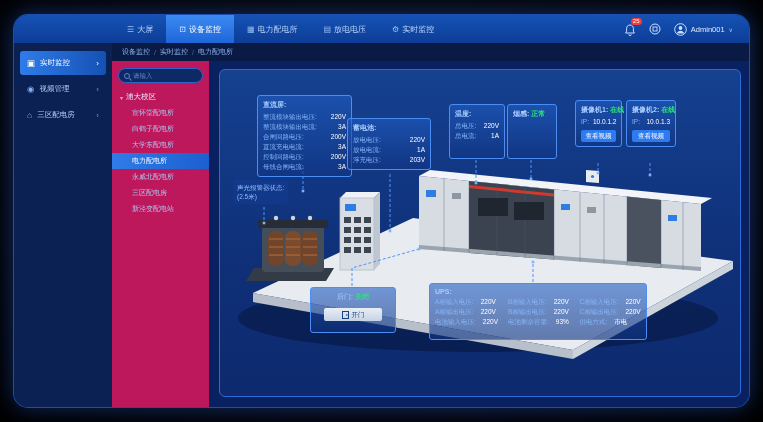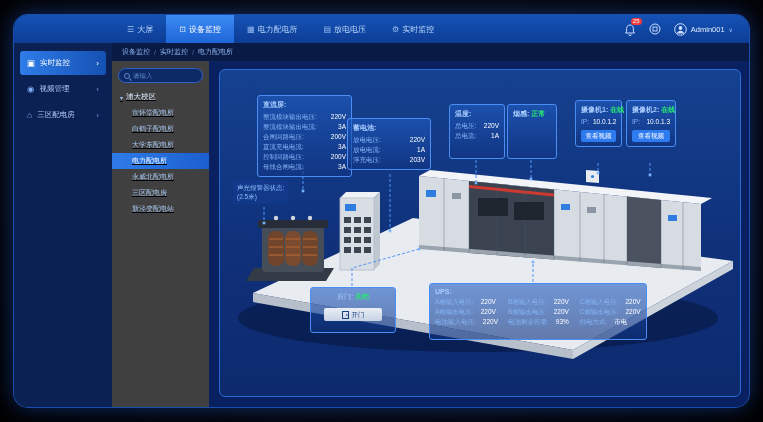--- a/index.html
+++ b/index.html
@@ -48,21 +48,21 @@
   .side-item.active { background:linear-gradient(90deg,#2f7ce8,#1551b4); color:#fff; }
   .side-item.active .glyph, .side-item.active .chev { color:#fff; }
   .right-col { flex:1; display:flex; flex-direction:column; min-width:0; }
   .breadcrumb {
     height:18px; background:#091a45; display:flex; align-items:center;
     padding-left:10px; gap:4px; font-size:7px; color:#8fb4ef; flex:none;
   }
   .breadcrumb .sep { color:#50729f; }
   .content-row { flex:1; display:flex; min-height:0; }
   
-  .tree { width:97px; flex:none; background:#404040; padding-top:5px;text-decoration:underline; }
+  .tree { width:97px; flex:none; background:#be185d; padding-top:5px; }
   .search-box {
     margin:2px 6px 6px 6px; height:15px; border:1px solid #2f64c8; border-radius:8px;
     background:#0e2a66; display:flex; align-items:center; padding:0 5px; gap:3px;
   }
   .search-box input {
     background:transparent; border:none; outline:none; width:60px;
     font-size:6.5px; color:#bcd6fb; font-family:"Liberation Sans",sans-serif;
   }
   .search-box input::placeholder { color:#5d86c9; }
   .mag { width:6px; height:6px; border:1px solid #5d86c9; border-radius:50%; position:relative; flex:none; }

